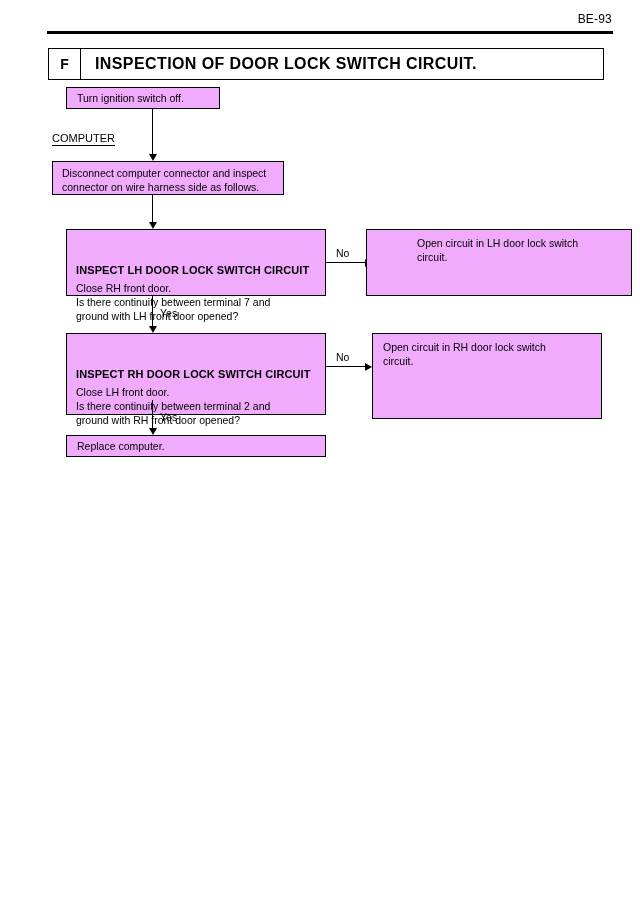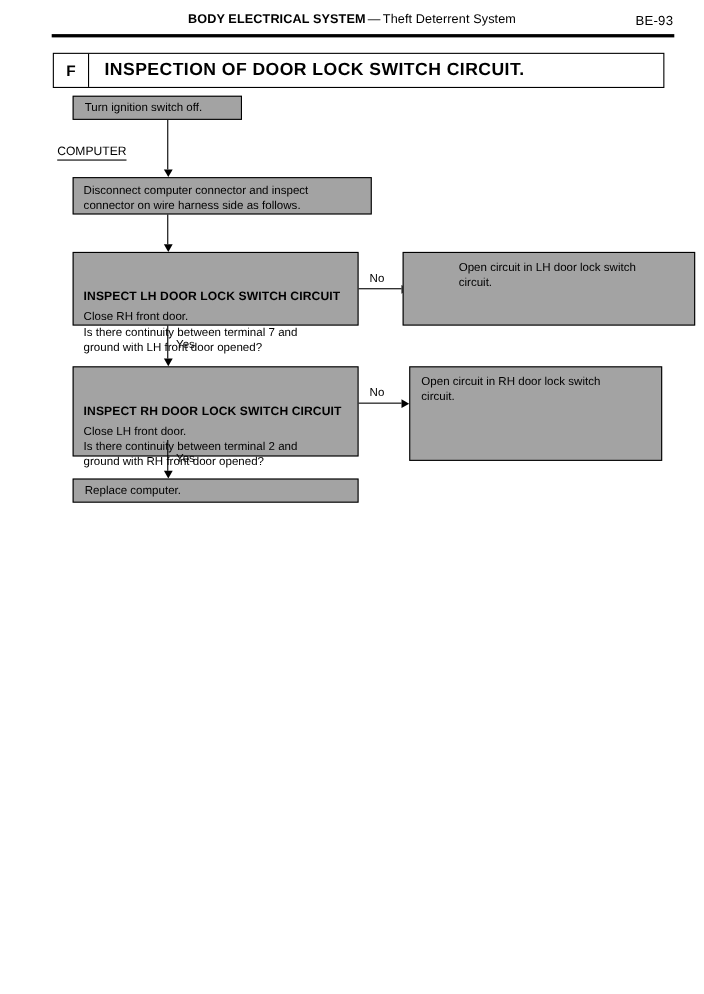--- a/index.html
+++ b/index.html
@@ -99,21 +99,21 @@
     font-weight: bold;
     letter-spacing: 0.4px;
     white-space: nowrap;
   }
 
   
   .fc-box {
     position: absolute;
     border: 1.3px solid #000000;
     box-sizing: border-box;
-    background: #a3a3a3;
+    background: #f0abfc;
   }
   .fc-text {
     font-size: 10.5px;
     line-height: 14px;
     white-space: pre-line;
   }
   .fc-head {
     font-size: 11px;
     font-weight: bold;
     letter-spacing: 0.1px;
@@ -167,21 +167,21 @@
     position: absolute;
     left: 52px;
     top: 132px;
     font-size: 11px;
     border-bottom: 1.2px solid #000000;
     padding-bottom: 1px;
     white-space: nowrap;
   }
 
   #box-disconnect {
-    left: 66px; top: 161px; width: 272px; height: 34px;
+    left: 52px; top: 161px; width: 232px; height: 34px;
   }
   #box-disconnect .fc-text {
     padding: 4px 8px 0 9px;
   }
 
   #box-inspect-lh {
     left: 66px; top: 229px; width: 260px; height: 67px;
   }
   #box-inspect-rh {
     left: 66px; top: 333px; width: 260px; height: 82px;
@@ -211,23 +211,20 @@
     left: 66px; top: 435px; width: 260px; height: 22px;
   }
   #box-replace .fc-text {
     padding: 3px 0 0 10px;
   }
 </style>
 </head>
 <body>
 
 <div id="page-header">
-  <div id="header-title">
-    <span class="strong">BODY ELECTRICAL SYSTEM</span><span class="dash">—</span><span class="sub">Theft Deterrent System</span>
-  </div>
   <div id="page-number">BE-93</div>
 </div>
 <div id="header-rule"></div>
 
 <div id="section-bar">
   <div id="section-letter">F</div>
   <div id="section-title">INSPECTION OF DOOR LOCK SWITCH CIRCUIT.</div>
 </div>
 
 <div class="fc-box" id="box-ignition">

